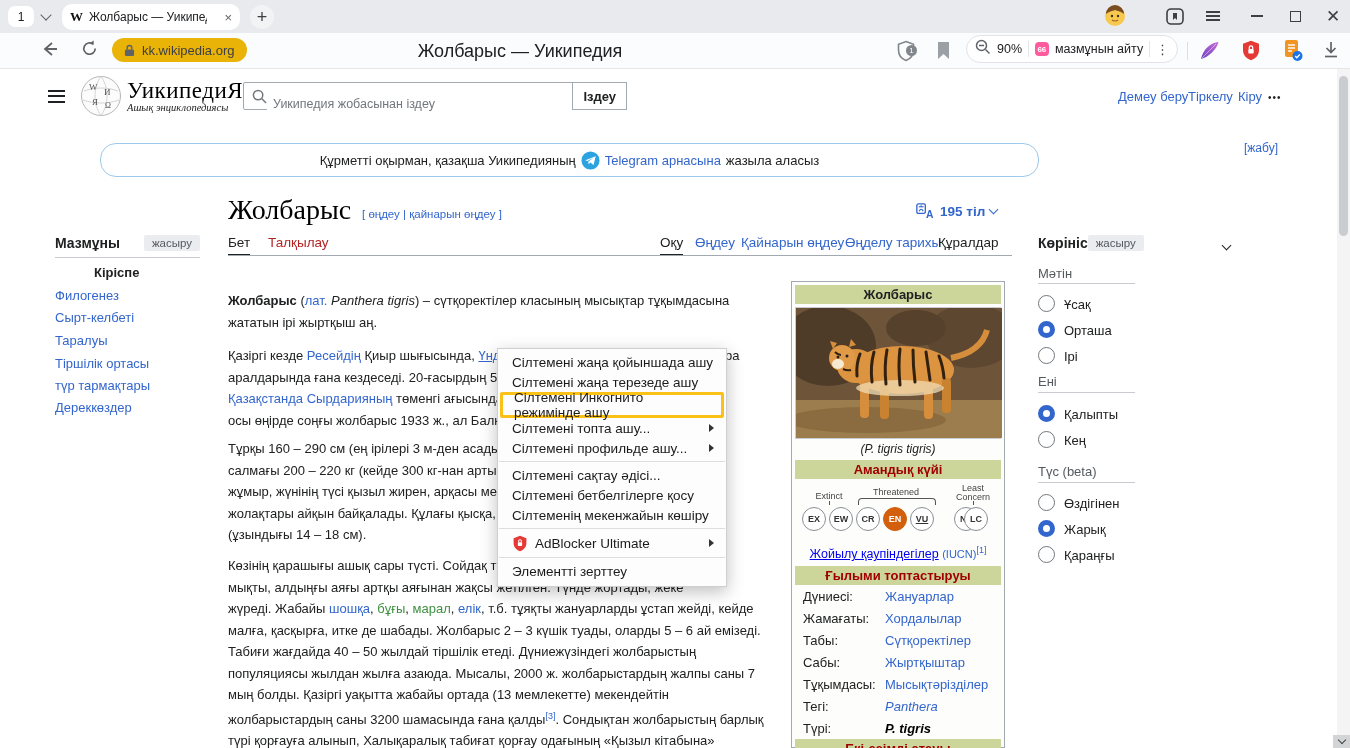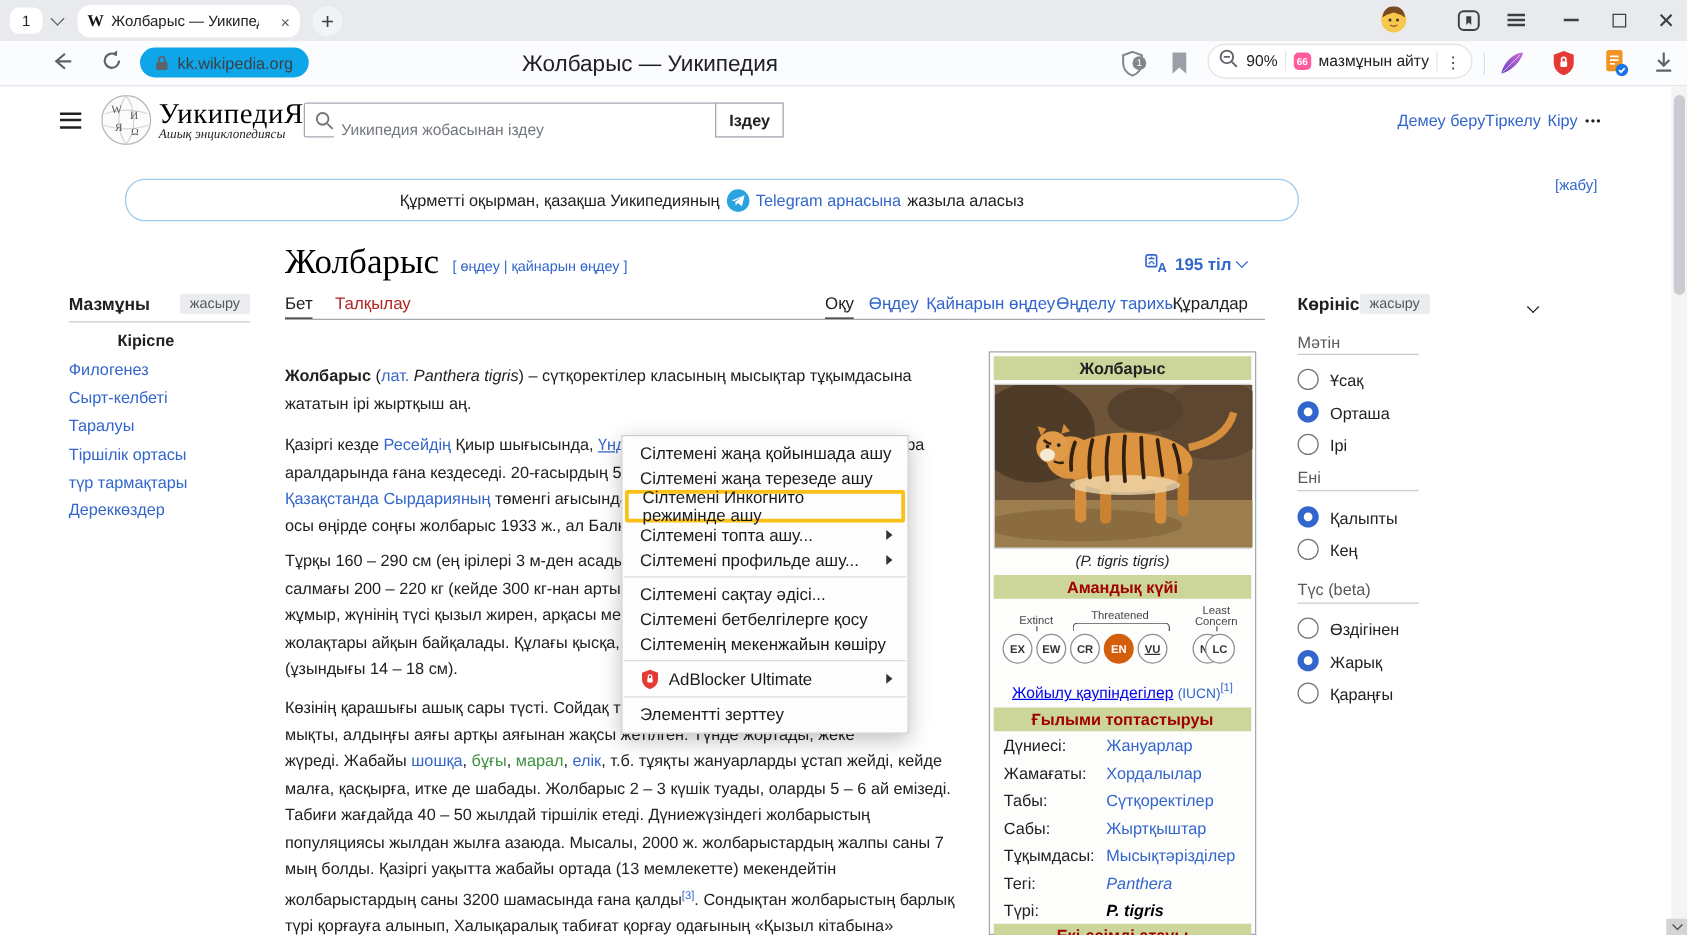--- a/index.html
+++ b/index.html
@@ -22,21 +22,21 @@
     display:flex;align-items:center;justify-content:center;border-radius:50%;background:#f1f3f4;}
   .winbtn{position:absolute;top:0;width:34px;height:32px;display:flex;align-items:center;justify-content:center;color:#3c4043;}
   #menu-lines span{display:block;width:14px;height:2px;background:#3c4043;margin:2px 0;}
   #btn-min-bar{width:12px;height:2px;background:#3c4043;}
   #restore-ic{width:9px;height:9px;border:1.4px solid #3c4043;position:relative;background:#e8eaed;}
   #restore-ic:before{content:"";position:absolute;left:2px;top:-4px;width:9px;height:9px;border:1.4px solid #3c4043;z-index:-1;}
   #btn-close-x{font-size:17px;color:#3c4043;}
 
   
   #toolbar{position:absolute;left:0;top:33px;width:1350px;height:36px;background:#fbfcfd;border-bottom:1px solid #e4e6e9;box-sizing:border-box;}
-  #url-chip{position:absolute;left:112px;top:5px;height:24px;background:#0ea5e9;border-radius:12px;display:flex;align-items:center;padding:0 12px;}
+  #url-chip{position:absolute;left:112px;top:5px;height:24px;background:#eab308;border-radius:12px;display:flex;align-items:center;padding:0 12px;}
   #url-text{font-size:13px;color:#3c4043;margin-left:7px;}
   #page-title-center{position:absolute;left:340px;top:8px;width:360px;text-align:center;font-size:18px;color:#202124;}
   #right-pill{position:absolute;left:966px;top:2px;width:212px;height:28px;background:#fff;border:1px solid #e1e3e6;border-radius:15px;
     display:flex;align-items:center;padding:0 8px;box-sizing:border-box;gap:6px;}
   #zoom-label{font-size:12.5px;color:#202124;}
   #read-aloud-label{font-size:12.5px;color:#202124;white-space:nowrap;}
   .pill-div{width:1px;height:16px;background:#e3e5e8;}
   #dots-v{font-size:13px;color:#3c4043;letter-spacing:0;}
   #quote-ic{width:17px;height:14px;background:#ff5c9d;border-radius:4px;color:#fff;font-size:8px;font-weight:bold;
     display:flex;align-items:center;justify-content:center;}

